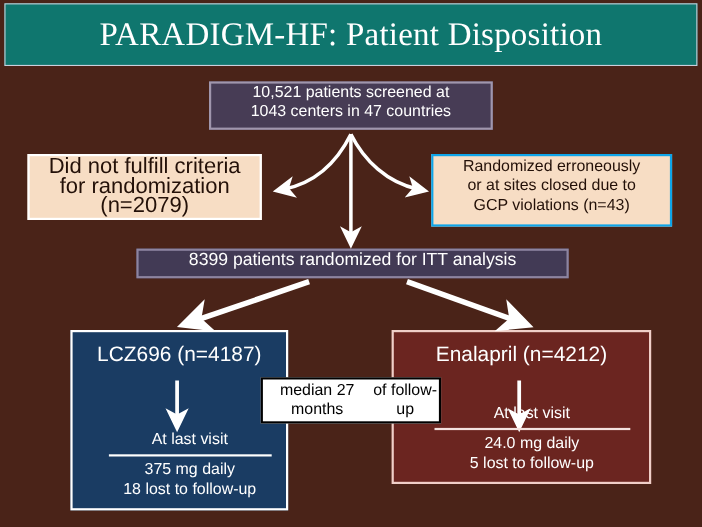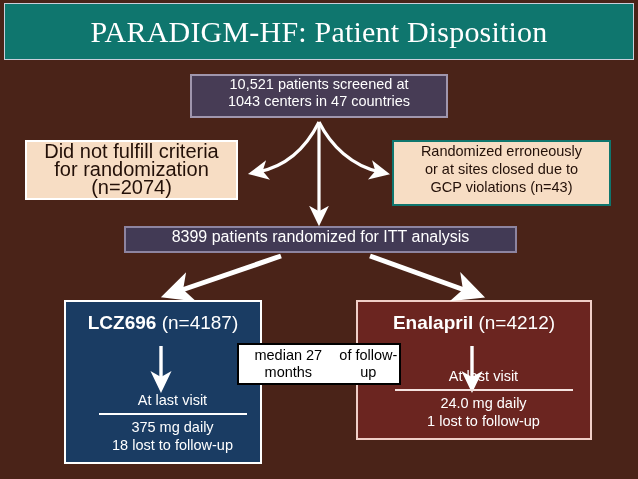--- a/index.html
+++ b/index.html
@@ -78,21 +78,21 @@
     font-size: 20px;
     line-height: 18px;
   }
 
   .box-erroneous {
     left: 392px;
     top: 140px;
     width: 219px;
     height: 66px;
     background: #f7ddc4;
-    border: 2px solid #0f766e;
+    border: 2px solid #0ea5e9;
     color: #231008;
     font-size: 14.5px;
     line-height: 18px;
   }
 
   .box-itt {
     left: 124px;
     top: 226px;
     width: 393px;
     height: 27px;
@@ -125,21 +125,21 @@
     border-color: #f0cfc8;
   }
   .arm-head {
     color: #ffffff;
     text-align: center;
     font-size: 19px;
     padding-top: 10px;
     white-space: nowrap;
   }
   .arm-head .drug {
-    font-weight: bold;
+    font-weight: normal;
     margin-top: 40px;
   }
   .arm-head .nval {
     font-weight: normal;
   }
   .arm-footer {
     position: absolute;
     left: 0;
     right: 0;
     bottom: 8px;
@@ -233,21 +233,21 @@
   </svg>
 
   <div class="box box-screened">
     <div>10,521 patients screened at</div>
     <div>1043 centers in 47 countries</div>
   </div>
 
   <div class="box box-criteria">
     <div>Did not fulfill criteria</div>
     <div>for randomization</div>
-    <div>(n=2074)</div>
+    <div>(n=2079)</div>
   </div>
 
   <div class="box box-erroneous">
     <div>Randomized erroneously</div>
     <div>or at sites closed due to</div>
     <div>GCP violations (n=43)</div>
   </div>
 
   <div class="box box-itt">
     <div>8399 patients randomized for ITT analysis</div>
@@ -279,21 +279,21 @@
       <span class="drug">Enalapril</span>
       <span class="nval">(n=4212)</span>
     </div>
     <svg width="236" height="60" style="position:absolute;left:0;top:40px;">
       <path d="M114,4 L114,40" stroke="#ffffff" stroke-width="3.4" fill="none" marker-end="url(#ah2)"></path>
     </svg>
     <div class="arm-footer">
       <div class="arm-lastvisit">At last visit</div>
       <div class="arm-rule"></div>
       <div>24.0 mg daily</div>
-      <div>1 lost to follow-up</div>
+      <div>5 lost to follow-up</div>
     </div>
   </div>
 
   <div class="callout-median">
     <div>median 27 months</div>
     <div>of follow-up</div>
   </div>
 
 </div>
 

